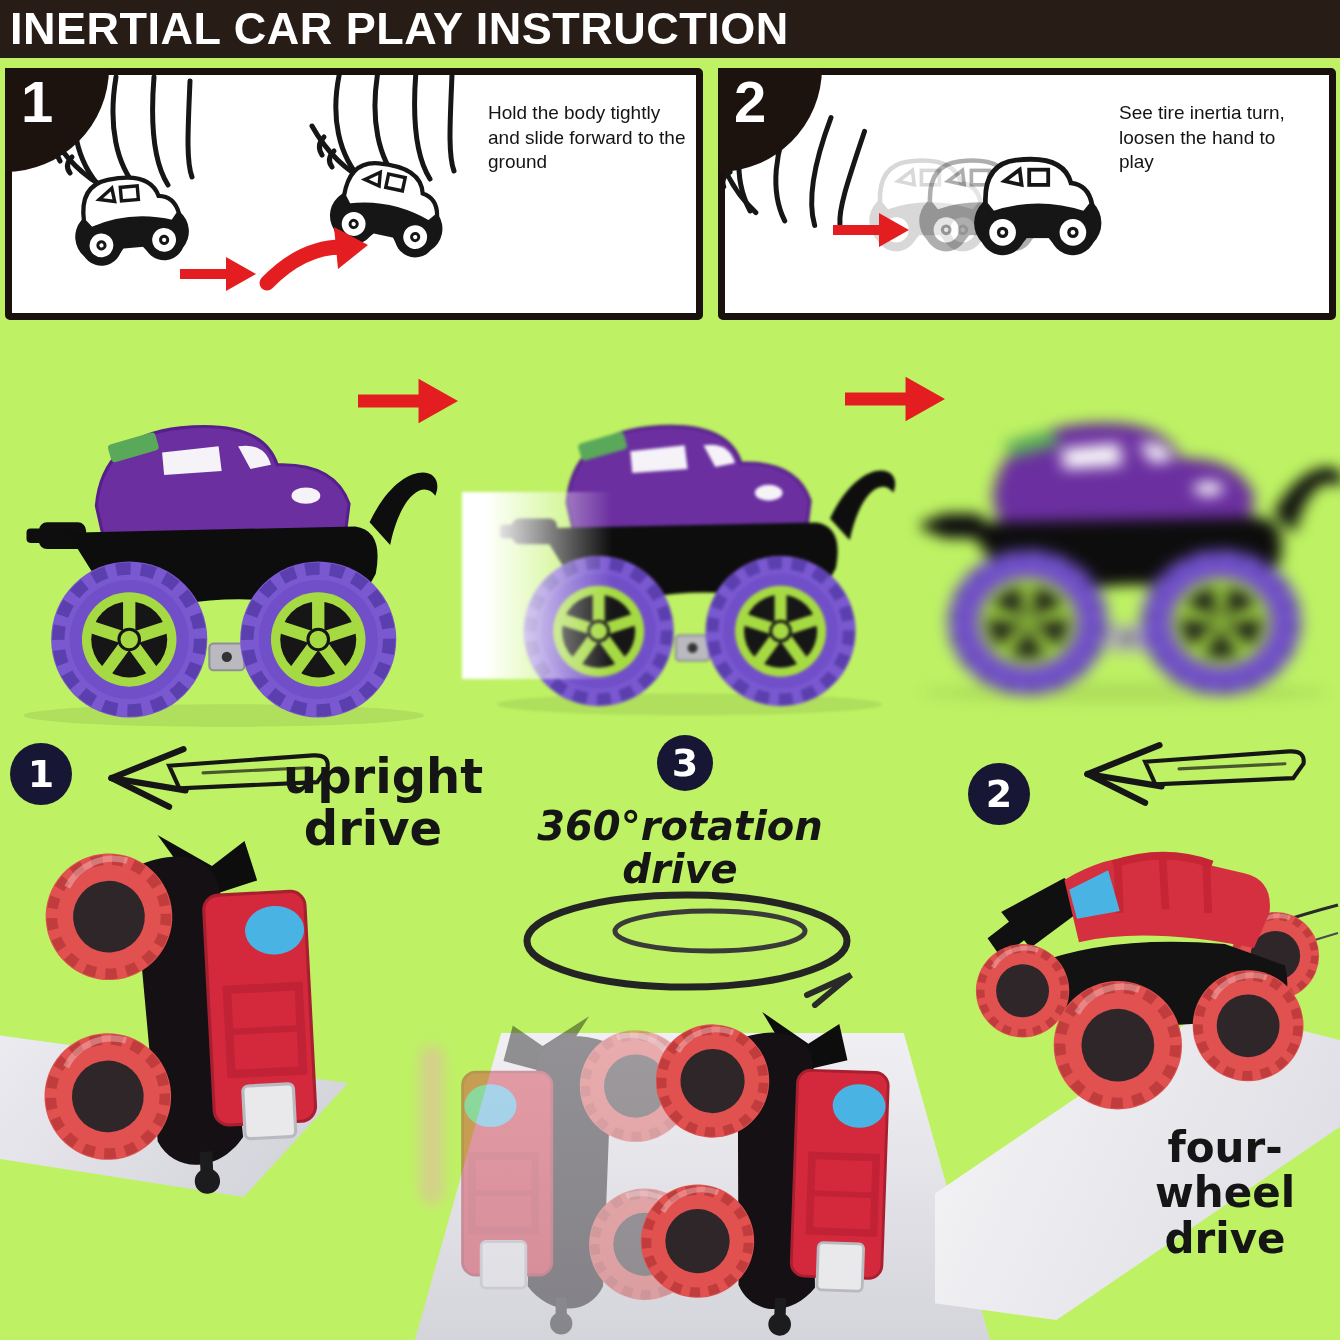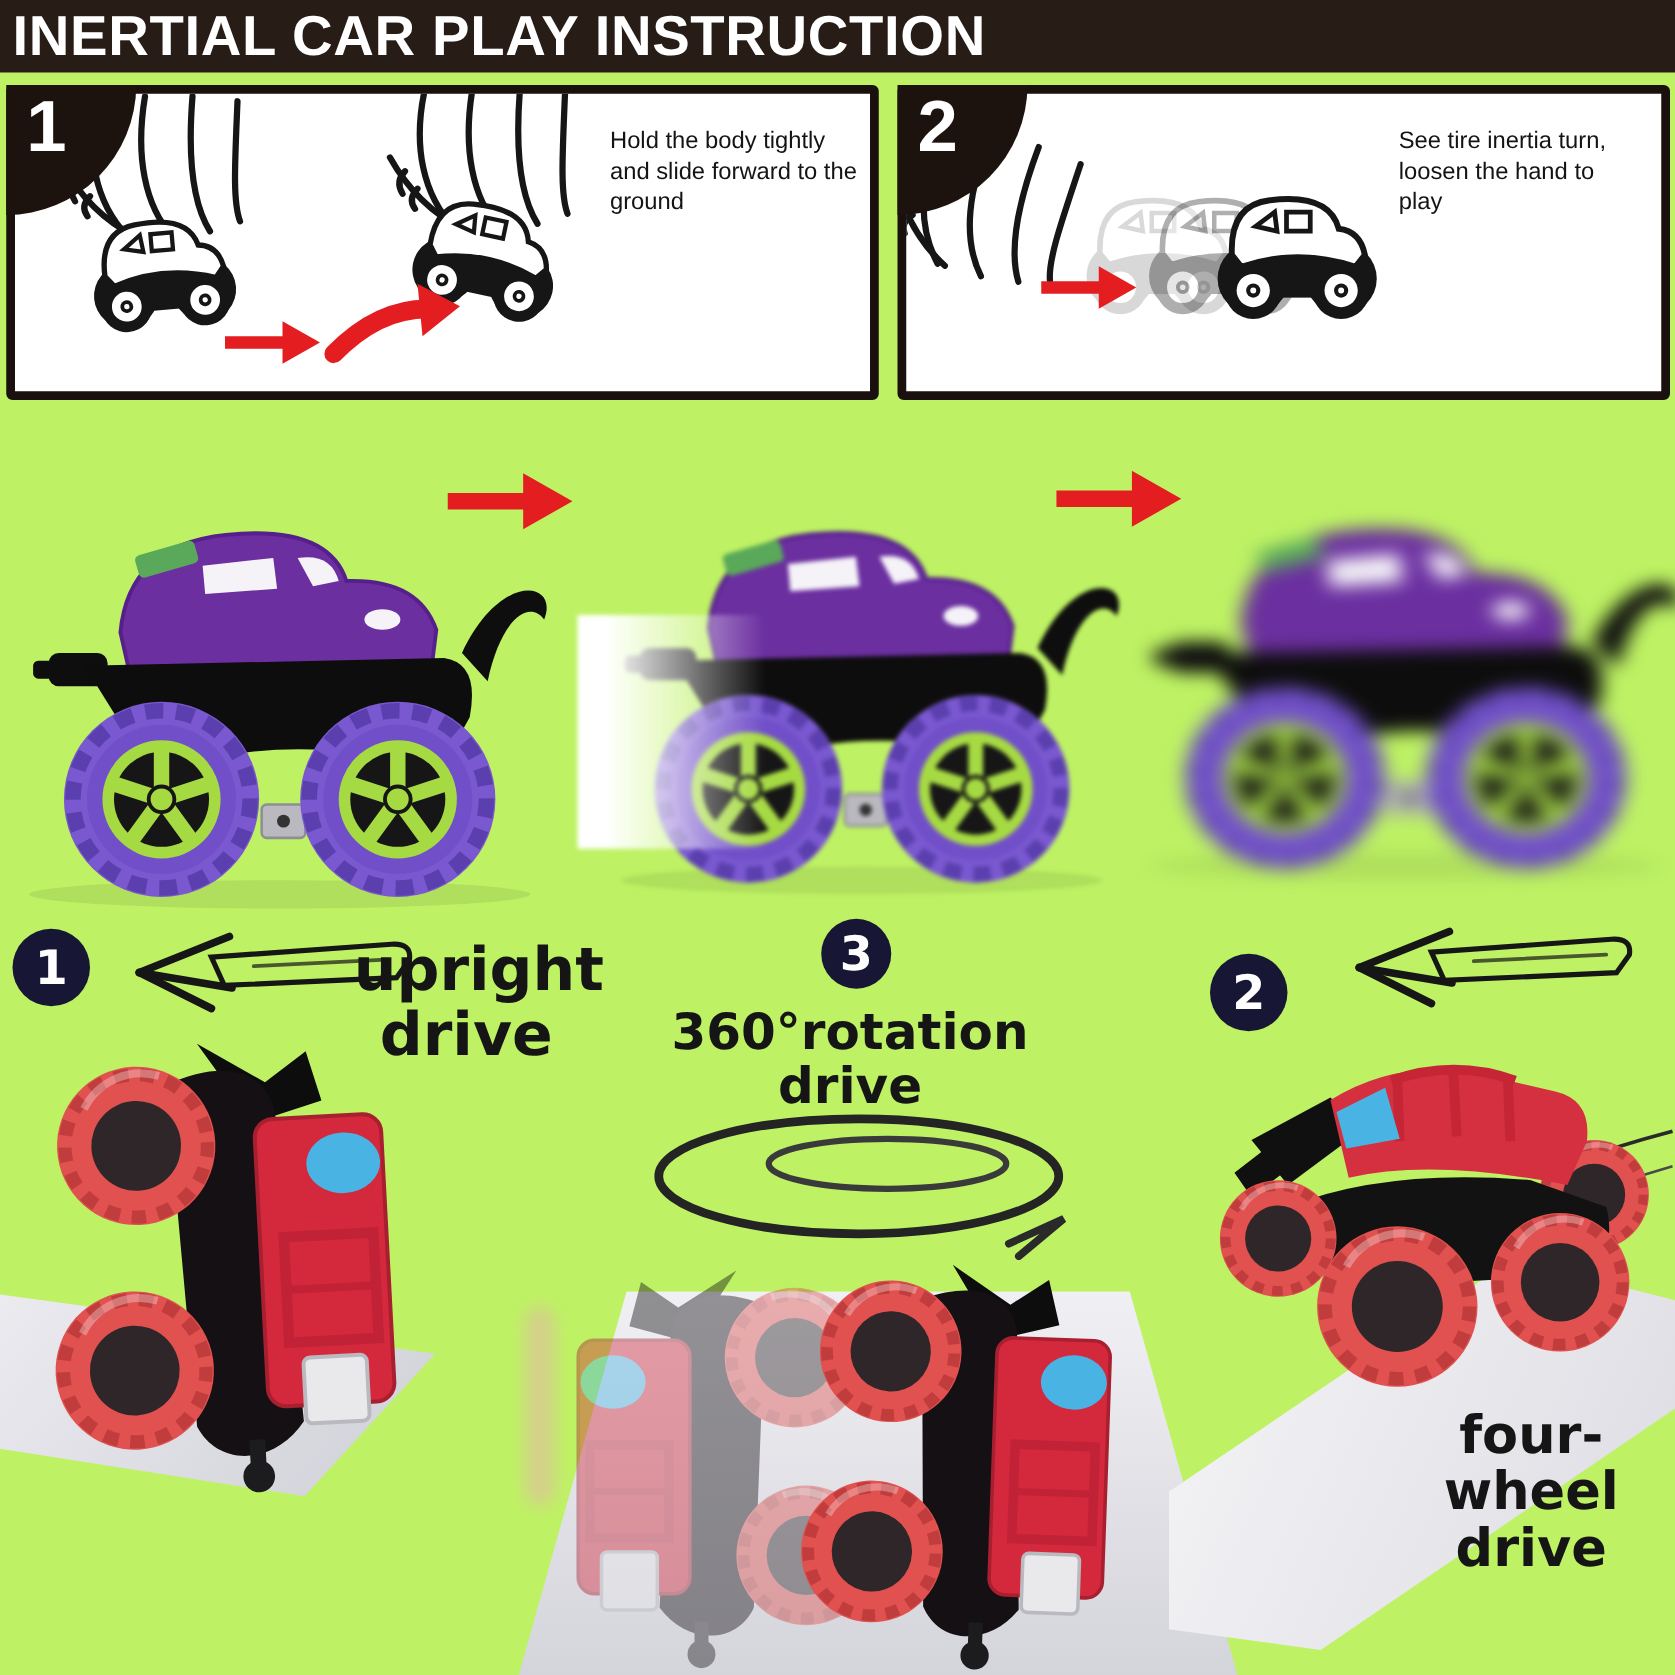--- a/index.html
+++ b/index.html
@@ -44,21 +44,21 @@
   .badge span{color:#fff;font-weight:bold;font-size:38px;font-family:"DejaVu Sans",sans-serif;}
   .b1{left:10px;top:8px;}
   .b3{left:657px;top:0px;width:56px;height:56px;}
   .b2{left:968px;top:28px;}
   .sketch-arrow{position:absolute;z-index:4;}
   .sa1{left:102px;top:6px;}
   .sa2{left:1078px;top:2px;}
   .stunt-label{position:absolute;font-family:"DejaVu Sans",sans-serif;font-weight:bold;
                color:#151515;text-align:center;line-height:1.08;z-index:5;}
   .l1{left:283px;top:16px;width:180px;font-size:48px;}
-  .l3{left:530px;top:70px;width:300px;font-size:40px;}
+  .l3{left:530px;top:70px;width:300px;font-size:40px;font-style:italic;}
   .l2{left:1105px;top:390px;width:240px;font-size:42px;}
   .swirl{position:absolute;left:515px;top:148px;z-index:4;}
 
   .surface{position:absolute;z-index:1;}
   .left-platform{left:0;top:272px;width:348px;height:190px;
       background:linear-gradient(130deg,#ececf1 0%,#cfcfd7 100%);
       clip-path:polygon(0 15%,100% 40%,70% 100%,0 80%);}
   .center-mat{left:415px;top:298px;width:575px;height:307px;
       background:linear-gradient(180deg,#f0f0f4 0%,#d4d4db 100%);
       clip-path:polygon(15% 0,85% 0,100% 100%,0 100%);}

